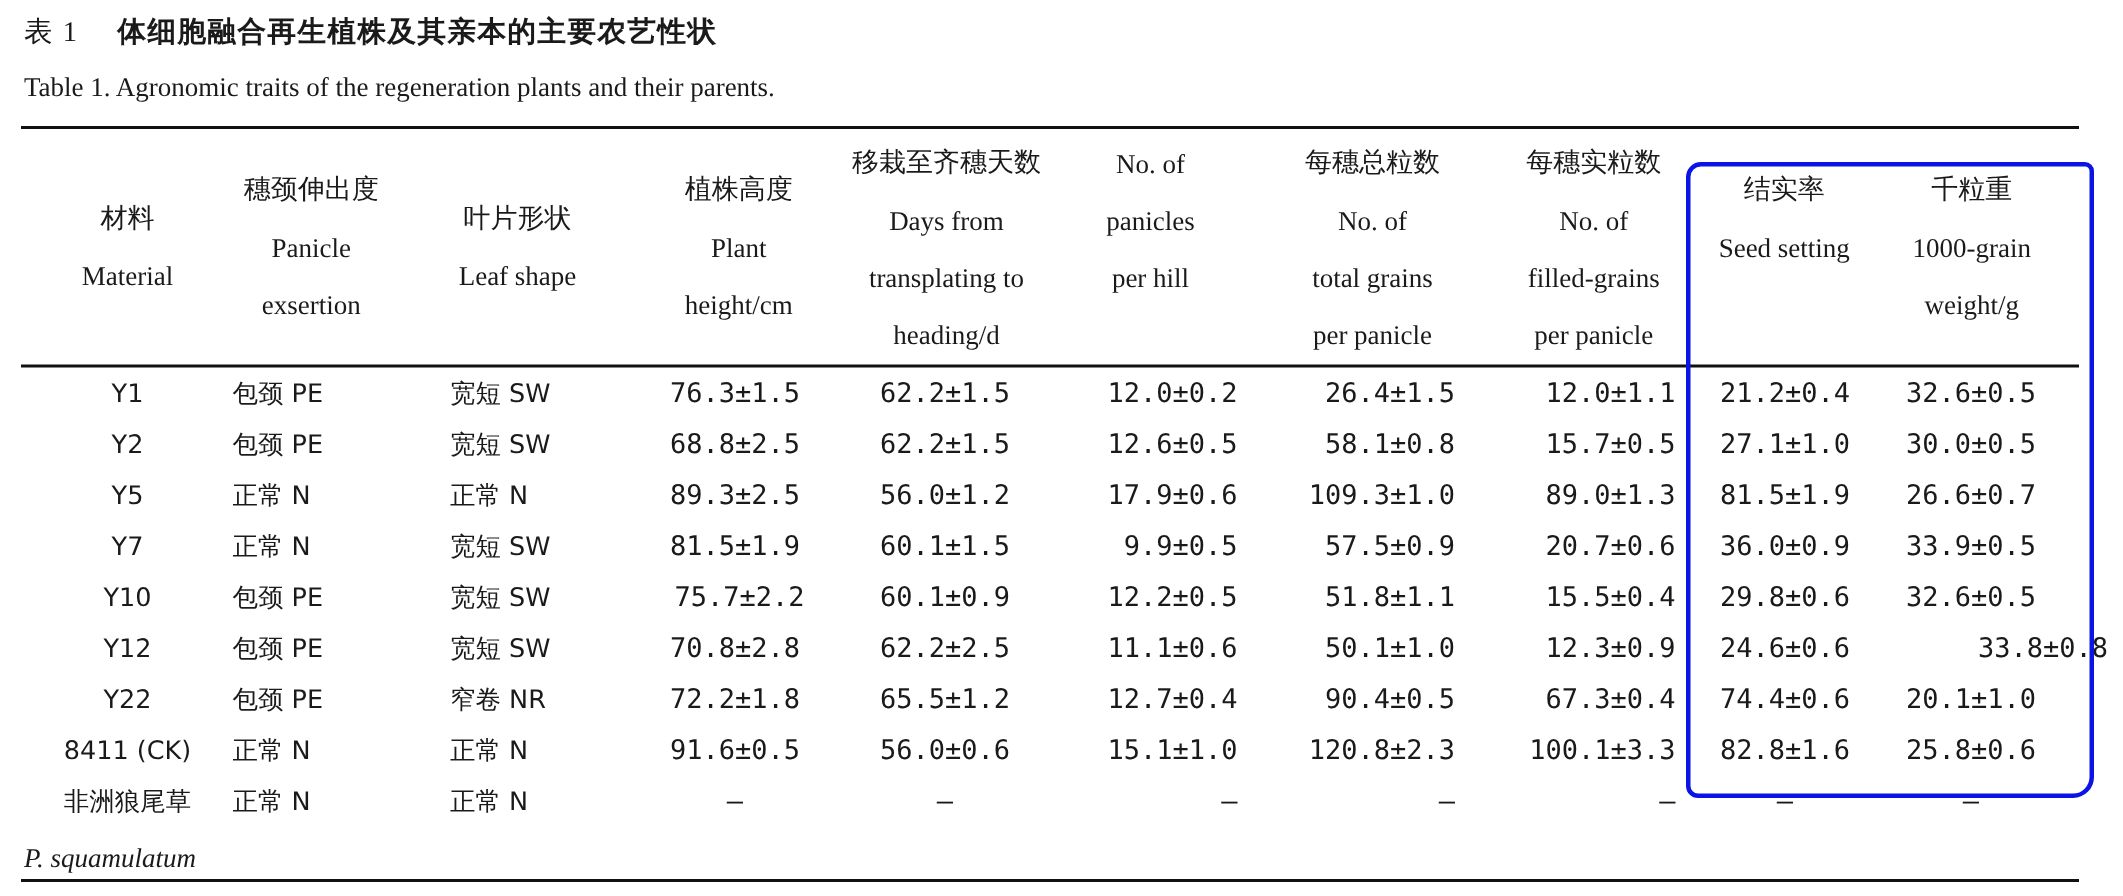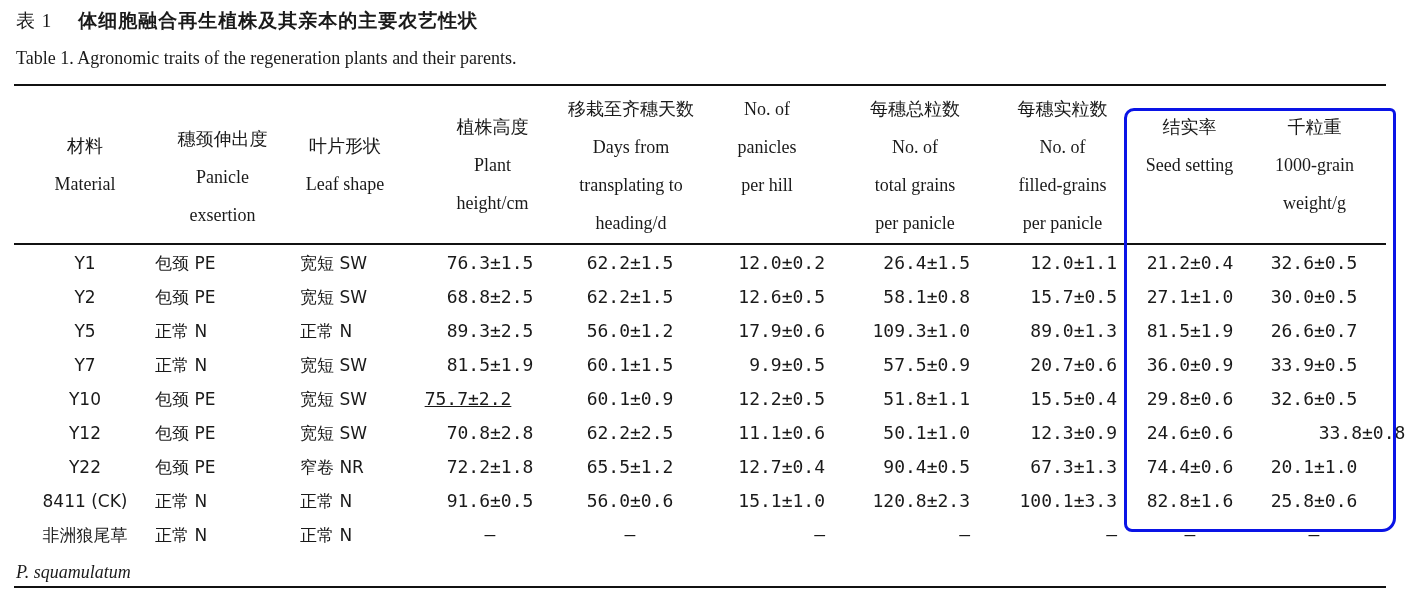--- a/index.html
+++ b/index.html
@@ -47,21 +47,21 @@
 <div class="caption-en">Table 1. Agronomic traits of the regeneration plants and their parents.</div>
 
 <div class="rule top"></div>
 <div class="rule mid"></div>
 <div class="rule bot"></div>
 
 <div class="hdr" style="left:30px;width:110px;top:127px;">
   <div class="cn">材料</div>
   <div>Material</div>
 </div>
-<div class="hdr" style="left:155px;width:135px;top:108px;margin-top:12px;">
+<div class="hdr" style="left:140px;width:135px;top:108px;">
   <div class="cn">穗颈伸出度</div>
   <div>Panicle</div>
   <div>exsertion</div>
 </div>
 <div class="hdr" style="left:285px;width:120px;top:127px;">
   <div class="cn">叶片形状</div>
   <div>Leaf shape</div>
 </div>
 <div class="hdr" style="left:430px;width:125px;top:108px;">
   <div class="cn">植株高度</div>
@@ -147,21 +147,21 @@
       <div class="cell right" style="left: 705px; width: 120px;">9.9±0.5</div>
       <div class="cell right" style="left: 845px; width: 125px;">57.5±0.9</div>
       <div class="cell right" style="left: 995px; width: 122px;">20.7±0.6</div>
       <div class="cell center" style="left: 1130px; width: 120px;">36.0±0.9</div>
       <div class="cell center" style="left: 1254px; width: 120px;">33.9±0.5</div>
     </div>
     <div class="row" style="top: 382px;">
       <div class="cell txt center" style="left: 30px; width: 110px;">Y10</div>
       <div class="cell txt" style="left: 155px; width: 110px;">包颈 PE</div>
       <div class="cell txt" style="left: 300px; width: 110px;">宽短 SW</div>
-      <div class="cell center" style="left: 408px; width: 120px; text-decoration: underline;">75.7±2.2</div>
+      <div class="cell center" style="left: 433px; width: 120px;">75.7±2.2</div>
       <div class="cell center" style="left: 560px; width: 140px;">60.1±0.9</div>
       <div class="cell right" style="left: 705px; width: 120px;">12.2±0.5</div>
       <div class="cell right" style="left: 845px; width: 125px;">51.8±1.1</div>
       <div class="cell right" style="left: 995px; width: 122px;">15.5±0.4</div>
       <div class="cell center" style="left: 1130px; width: 120px;">29.8±0.6</div>
       <div class="cell center" style="left: 1254px; width: 120px;">32.6±0.5</div>
     </div>
     <div class="row" style="top: 416px;">
       <div class="cell txt center" style="left: 30px; width: 110px;">Y12</div>
       <div class="cell txt" style="left: 155px; width: 110px;">包颈 PE</div>
@@ -175,21 +175,21 @@
       <div class="cell center" style="left: 1302px; width: 120px;">33.8±0.8</div>
     </div>
     <div class="row" style="top: 450px;">
       <div class="cell txt center" style="left: 30px; width: 110px;">Y22</div>
       <div class="cell txt" style="left: 155px; width: 110px;">包颈 PE</div>
       <div class="cell txt" style="left: 300px; width: 110px;">窄卷 NR</div>
       <div class="cell center" style="left: 430px; width: 120px;">72.2±1.8</div>
       <div class="cell center" style="left: 560px; width: 140px;">65.5±1.2</div>
       <div class="cell right" style="left: 705px; width: 120px;">12.7±0.4</div>
       <div class="cell right" style="left: 845px; width: 125px;">90.4±0.5</div>
-      <div class="cell right" style="left: 995px; width: 122px;">67.3±1.3</div>
+      <div class="cell right" style="left: 995px; width: 122px;">67.3±0.4</div>
       <div class="cell center" style="left: 1130px; width: 120px;">74.4±0.6</div>
       <div class="cell center" style="left: 1254px; width: 120px;">20.1±1.0</div>
     </div>
     <div class="row" style="top: 484px;">
       <div class="cell txt center" style="left: 30px; width: 110px;">8411 (CK)</div>
       <div class="cell txt" style="left: 155px; width: 110px;">正常 N</div>
       <div class="cell txt" style="left: 300px; width: 110px;">正常 N</div>
       <div class="cell center" style="left: 430px; width: 120px;">91.6±0.5</div>
       <div class="cell center" style="left: 560px; width: 140px;">56.0±0.6</div>
       <div class="cell right" style="left: 705px; width: 120px;">15.1±1.0</div>

